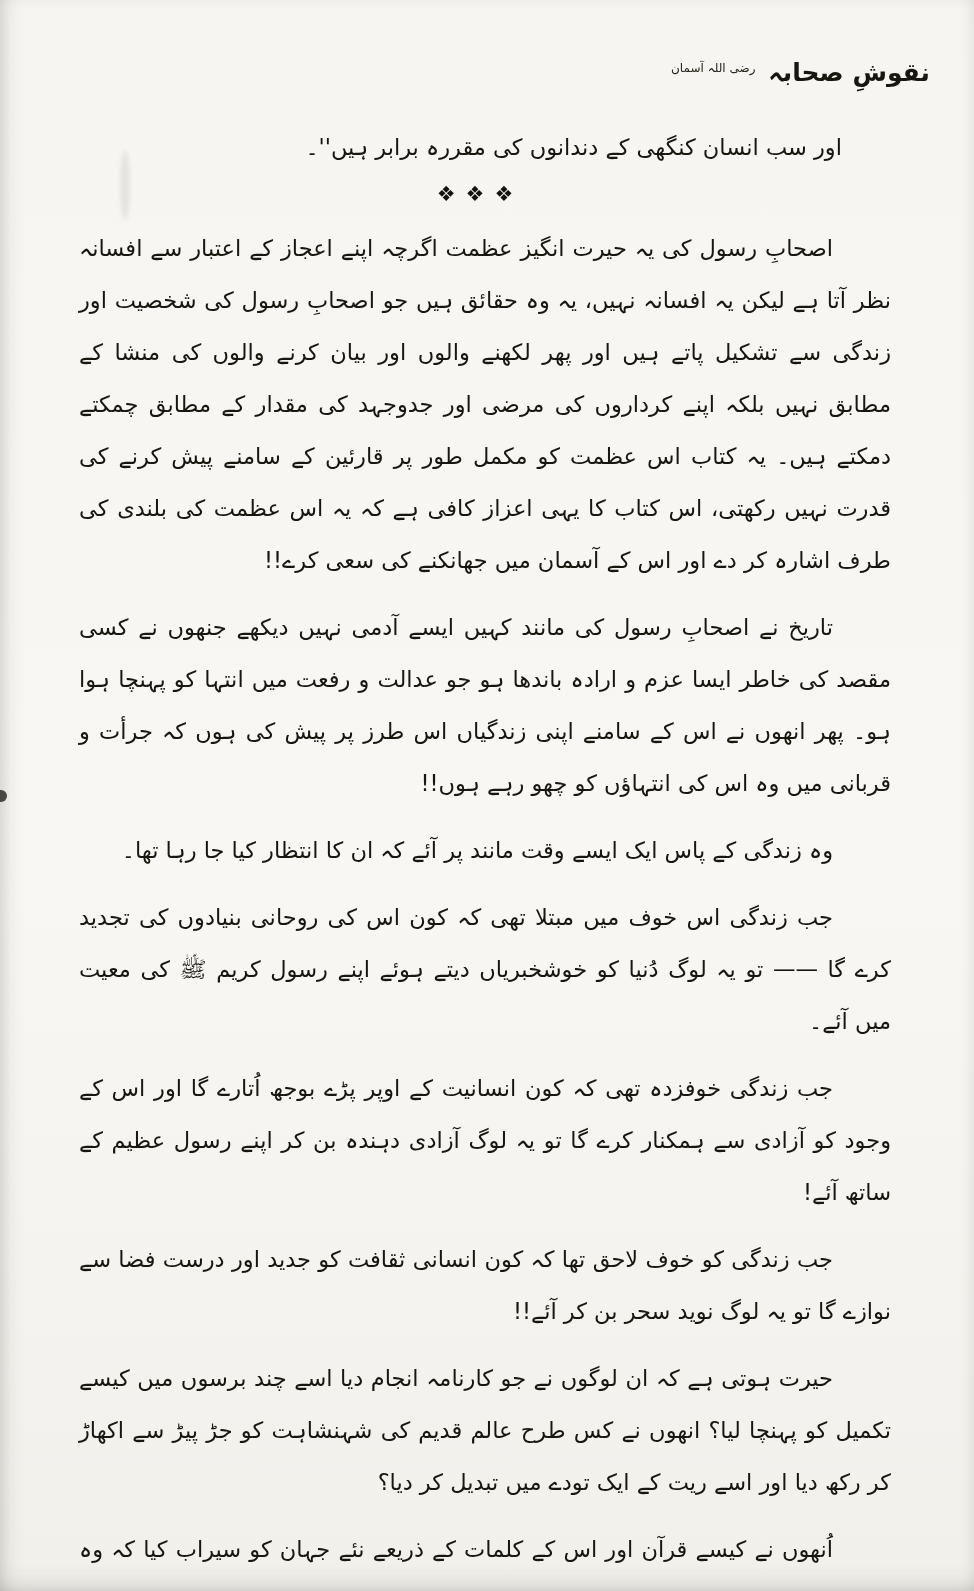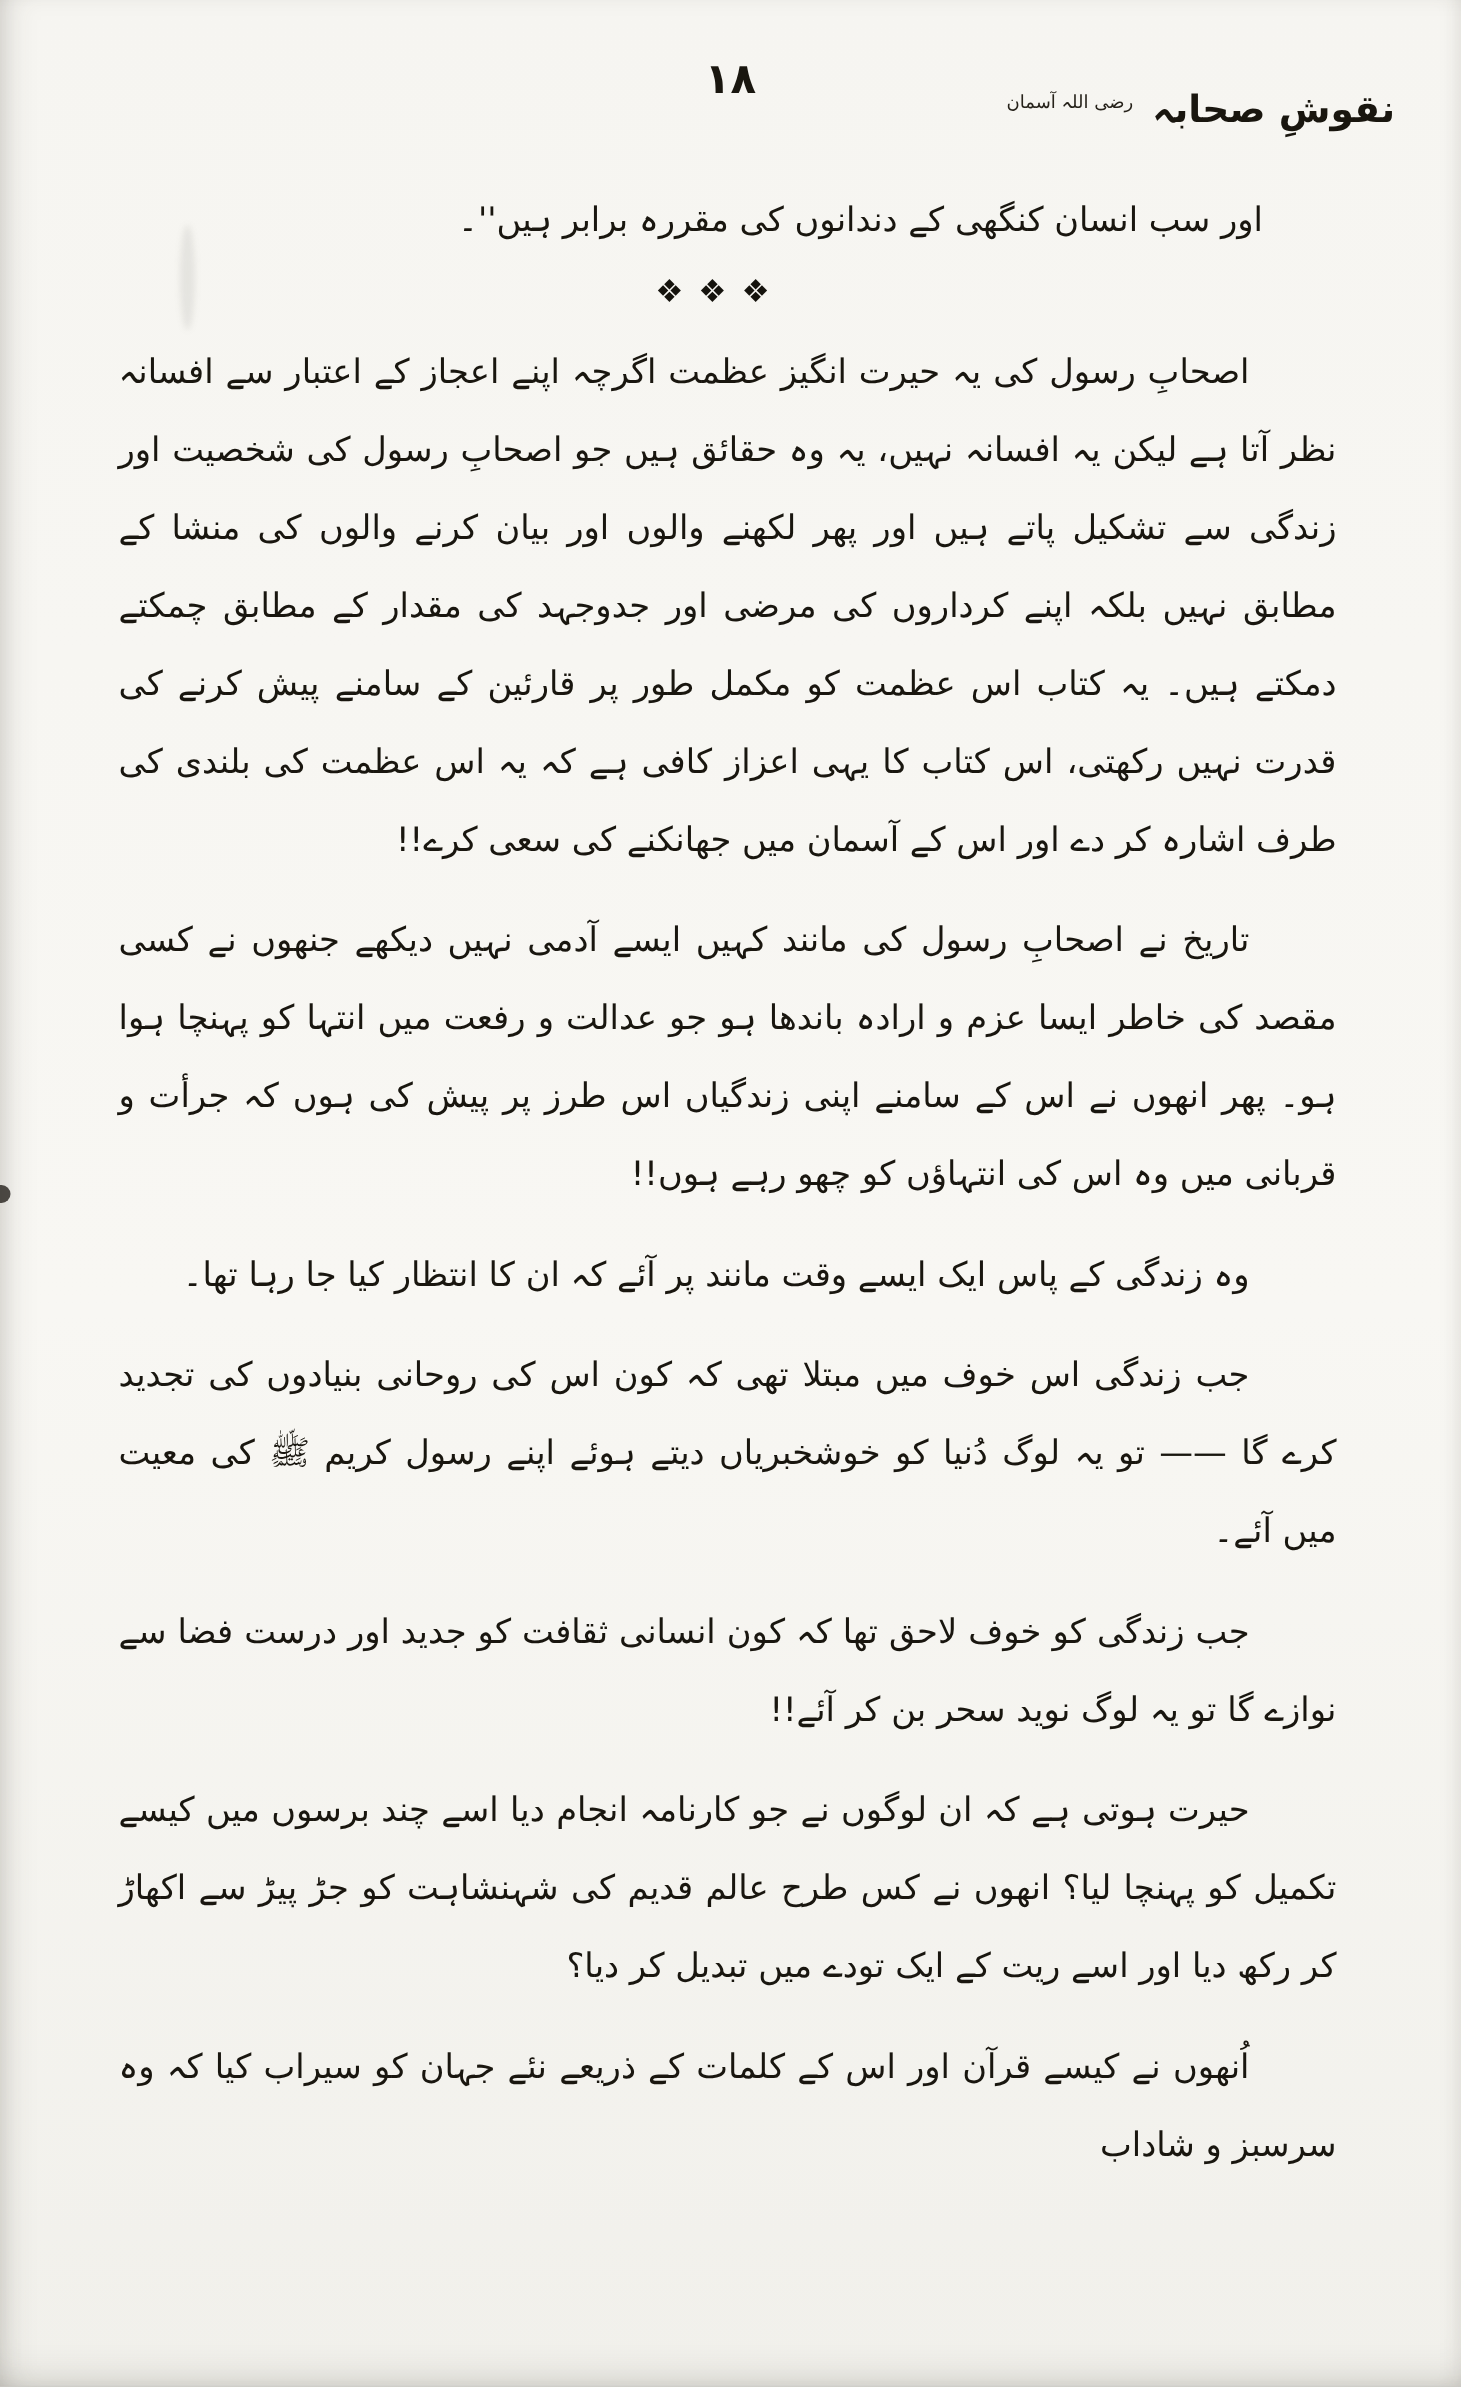--- a/index.html
+++ b/index.html
@@ -109,36 +109,36 @@
   }
 </style>
 </head>
 <body>
 
 <div class="page">
 
   <div class="speck"></div>
   <div class="smudge"></div>
 
-  <div class="page-number">۱۸</div>
 
   <div class="book-header">
     <span>نقوشِ صحابہ</span>
     <span class="honorific">رضی اللہ آسمان</span>
   </div>
 
   <div class="content">
 
     <p class="quote-line">اور سب انسان کنگھی کے دندانوں کی مقررہ برابر ہیں''۔</p>
 
     <div class="divider">❖❖❖</div>
 
     <p class="para">اصحابِ رسول کی یہ حیرت انگیز عظمت اگرچہ اپنے اعجاز کے اعتبار سے افسانہ نظر آتا ہے لیکن یہ افسانہ نہیں، یہ وہ حقائق ہیں جو اصحابِ رسول کی شخصیت اور زندگی سے تشکیل پاتے ہیں اور پھر لکھنے والوں اور بیان کرنے والوں کی منشا کے مطابق نہیں بلکہ اپنے کرداروں کی مرضی اور جدوجہد کی مقدار کے مطابق چمکتے دمکتے ہیں۔ یہ کتاب اس عظمت کو مکمل طور پر قارئین کے سامنے پیش کرنے کی قدرت نہیں رکھتی، اس کتاب کا یہی اعزاز کافی ہے کہ یہ اس عظمت کی بلندی کی طرف اشارہ کر دے اور اس کے آسمان میں جھانکنے کی سعی کرے!!</p>
     <p class="para">تاریخ نے اصحابِ رسول کی مانند کہیں ایسے آدمی نہیں دیکھے جنھوں نے کسی مقصد کی خاطر ایسا عزم و ارادہ باندھا ہو جو عدالت و رفعت میں انتہا کو پہنچا ہوا ہو۔ پھر انھوں نے اس کے سامنے اپنی زندگیاں اس طرز پر پیش کی ہوں کہ جرأت و قربانی میں وہ اس کی انتہاؤں کو چھو رہے ہوں!!</p>
     <p class="para">وہ زندگی کے پاس ایک ایسے وقت مانند پر آئے کہ ان کا انتظار کیا جا رہا تھا۔</p>
     <p class="para">جب زندگی اس خوف میں مبتلا تھی کہ کون اس کی روحانی بنیادوں کی تجدید کرے گا —— تو یہ لوگ دُنیا کو خوشخبریاں دیتے ہوئے اپنے رسول کریم ﷺ کی معیت میں آئے۔</p>
+    <p class="para">جب زندگی خوفزدہ تھی کہ کون انسانیت کے اوپر پڑے بوجھ اُتارے گا اور اس کے وجود کو آزادی سے ہمکنار کرے گا تو یہ لوگ آزادی دہندہ بن کر اپنے رسول عظیم کے ساتھ آئے!</p>
     <p class="para">جب زندگی کو خوف لاحق تھا کہ کون انسانی ثقافت کو جدید اور درست فضا سے نوازے گا تو یہ لوگ نوید سحر بن کر آئے!!</p>
     <p class="para">حیرت ہوتی ہے کہ ان لوگوں نے جو کارنامہ انجام دیا اسے چند برسوں میں کیسے تکمیل کو پہنچا لیا؟ انھوں نے کس طرح عالم قدیم کی شہنشاہت کو جڑ پیڑ سے اکھاڑ کر رکھ دیا اور اسے ریت کے ایک تودے میں تبدیل کر دیا؟</p>
     <p class="para">اُنھوں نے کیسے قرآن اور اس کے کلمات کے ذریعے نئے جہان کو سیراب کیا کہ وہ سرسبز و شاداب</p>
 
   </div>
 
 </div>
 
 </body></html>

